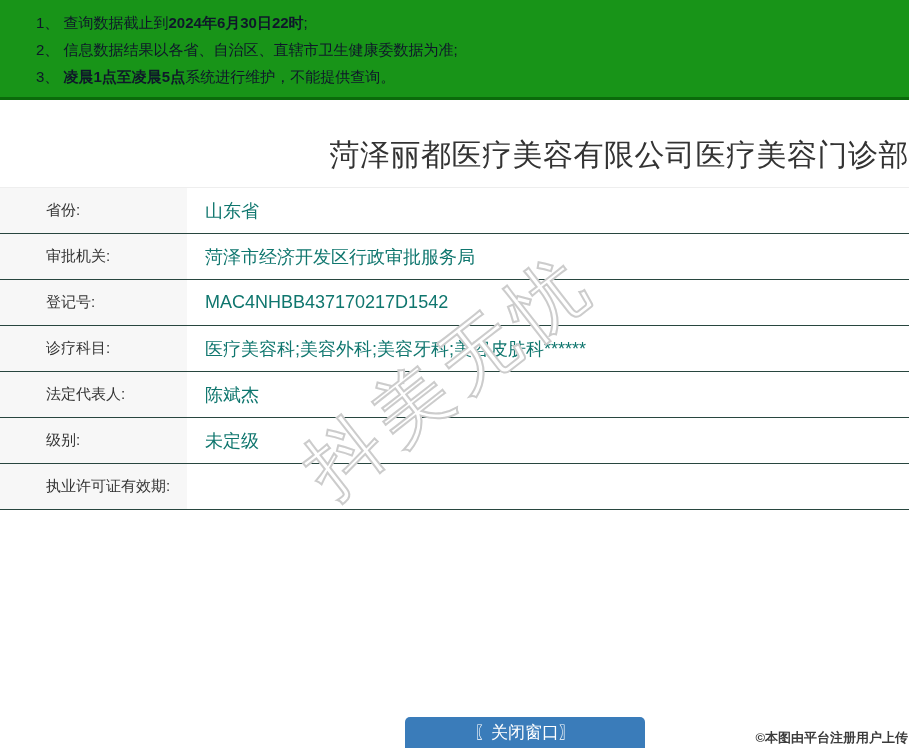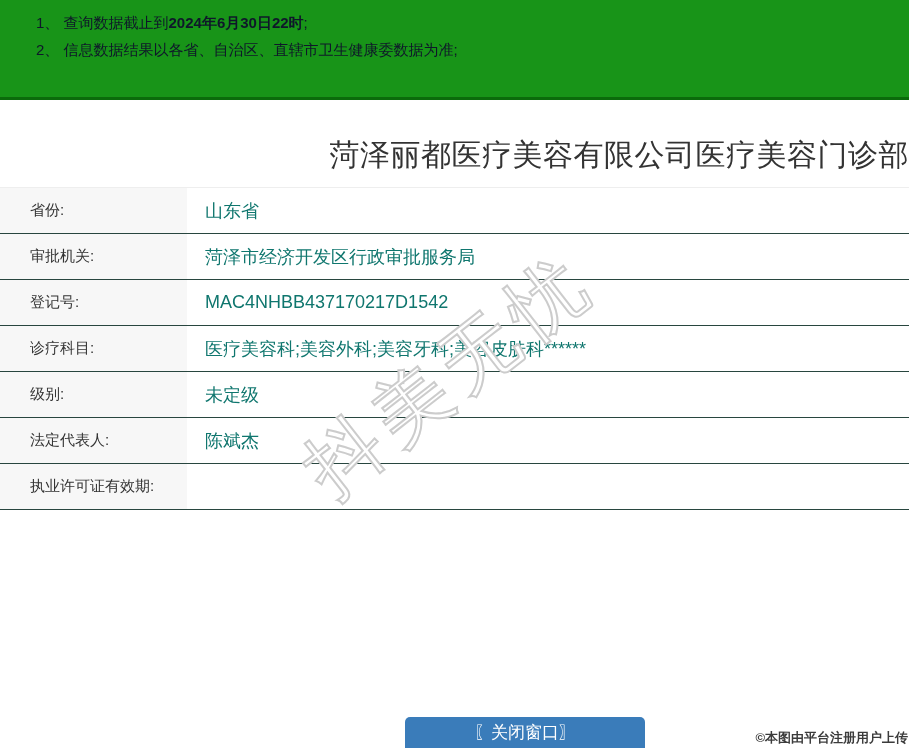--- a/index.html
+++ b/index.html
@@ -39,21 +39,21 @@
     border-top: 1px solid #eeeeee;
   }
   .row {
     display: flex;
     min-height: 46px;
     border-bottom: 1px solid #28463f;
   }
   .cell-label {
     width: 187px;
     background: #f7f7f7;
-    padding-left: 30px;
+    padding-left: 46px;
     display: flex;
     align-items: center;
     font-size: 15px;
     color: #333;
     flex-shrink: 0;
   }
   .cell-value {
     flex: 1;
     padding-left: 18px;
     display: flex;
@@ -106,20 +106,21 @@
                  1px 1px #fff, -1px -1px #fff, 1px -1px #fff, -1px 1px #fff;
     z-index: 11;
   }
 </style>
 </head>
 <body>
 
 <div class="notice">
   <div class="notice-line"><span>1、 查询数据截止到</span><b>2024年6月30日22时</b><span>;</span></div>
   <div class="notice-line"><span>2、 信息数据结果以各省、自治区、直辖市卫生健康委数据为准;</span><b></b><span></span></div>
+  <div class="notice-line"><span>3、 </span><b>凌晨1点至凌晨5点</b><span>系统进行维护，不能提供查询。</span></div>
 </div>
 
 <h1 class="title">菏泽丽都医疗美容有限公司医疗美容门诊部</h1>
 
 <div class="table">
   <div class="row">
     <div class="cell-label">省份:</div>
     <div class="cell-value">山东省</div>
   </div>
   <div class="row">
@@ -128,26 +129,26 @@
   </div>
   <div class="row">
     <div class="cell-label">登记号:</div>
     <div class="cell-value">MAC4NHBB437170217D1542</div>
   </div>
   <div class="row">
     <div class="cell-label">诊疗科目:</div>
     <div class="cell-value">医疗美容科;美容外科;美容牙科;美容皮肤科******</div>
   </div>
   <div class="row">
+    <div class="cell-label">法定代表人:</div>
+    <div class="cell-value">陈斌杰</div>
+  </div>
+  <div class="row">
     <div class="cell-label">级别:</div>
     <div class="cell-value">未定级</div>
-  </div>
-  <div class="row">
-    <div class="cell-label">法定代表人:</div>
-    <div class="cell-value">陈斌杰</div>
   </div>
   <div class="row">
     <div class="cell-label">执业许可证有效期:</div>
   </div>
 </div>
 
 <div class="watermark">抖美无忧</div>
 
 <button class="close-btn">〖关闭窗口〗</button>
 

